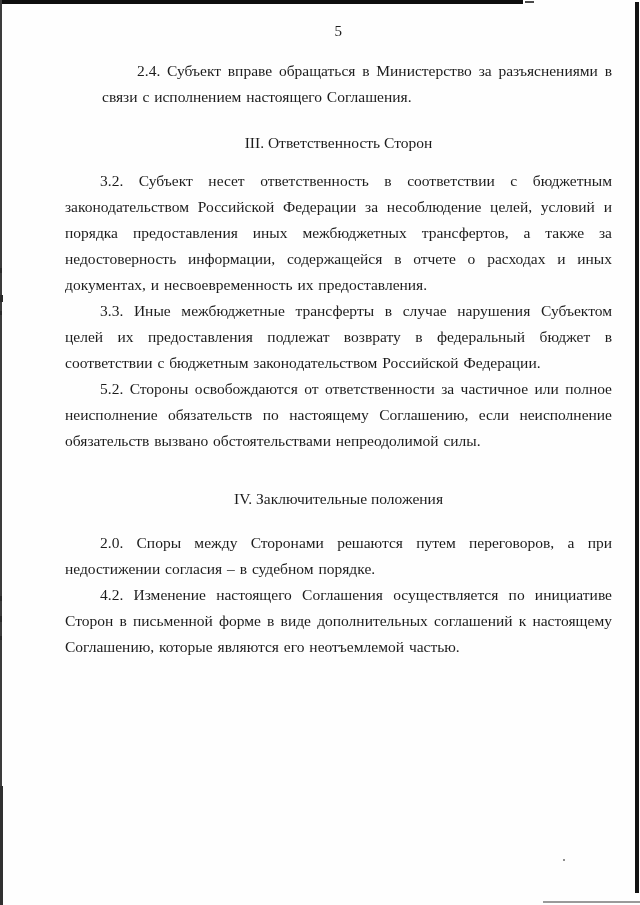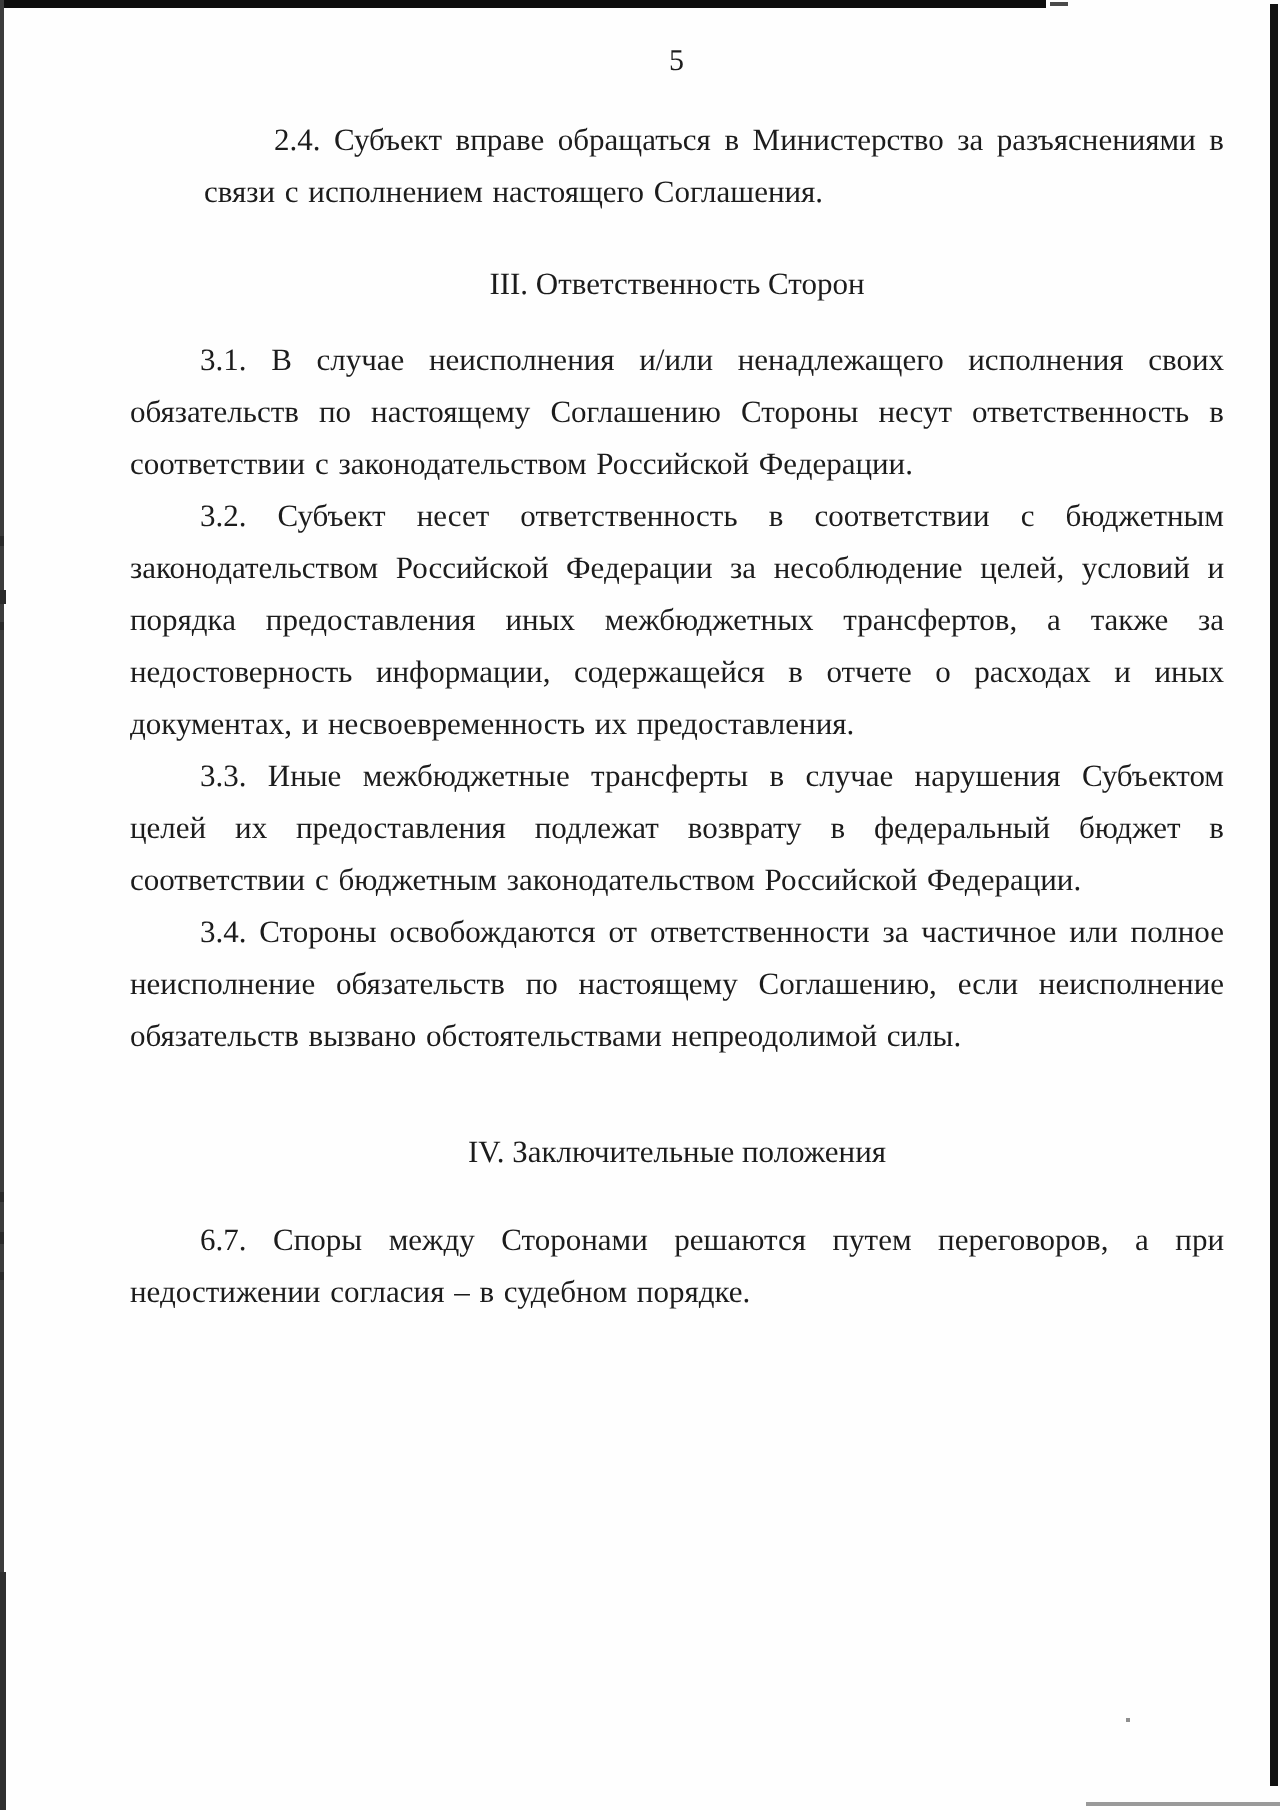--- a/index.html
+++ b/index.html
@@ -86,24 +86,24 @@
   <div class="scan-line-bottom-right"></div>
   <div class="scan-dot-1"></div>
 
   <div class="doc-body">
     <div class="page-number">5</div>
 
     <p class="para para-first">2.4. Субъект вправе обращаться в Министерство за разъяснениями в связи с исполнением настоящего Соглашения.</p>
 
     <h2 class="heading heading-iii">III. Ответственность Сторон</h2>
 
-    <p class="para">3.1. В случае неисполнения и/или ненадлежащего исполнения своих обязательств по настоящему Соглашению Стороны несут ответственность в соответствии с законодательством Российской Федерации.</p>
     <p class="para">3.2. Субъект несет ответственность в соответствии с бюджетным законодательством Российской Федерации за несоблюдение целей, условий и порядка предоставления иных межбюджетных трансфертов, а также за недостоверность информации, содержащейся в отчете о расходах и иных документах, и несвоевременность их предоставления.</p>
     <p class="para">3.3. Иные межбюджетные трансферты в случае нарушения Субъектом целей их предоставления подлежат возврату в федеральный бюджет в соответствии с бюджетным законодательством Российской Федерации.</p>
-    <p class="para">3.4. Стороны освобождаются от ответственности за частичное или полное неисполнение обязательств по настоящему Соглашению, если неисполнение обязательств вызвано обстоятельствами непреодолимой силы.</p>
+    <p class="para">5.2. Стороны освобождаются от ответственности за частичное или полное неисполнение обязательств по настоящему Соглашению, если неисполнение обязательств вызвано обстоятельствами непреодолимой силы.</p>
 
     <h2 class="heading heading-iv">IV. Заключительные положения</h2>
 
-    <p class="para">6.7. Споры между Сторонами решаются путем переговоров, а при недостижении согласия – в судебном порядке.</p>
+    <p class="para">2.0. Споры между Сторонами решаются путем переговоров, а при недостижении согласия – в судебном порядке.</p>
+    <p class="para">4.2. Изменение настоящего Соглашения осуществляется по инициативе Сторон в письменной форме в виде дополнительных соглашений к настоящему Соглашению, которые являются его неотъемлемой частью.</p>
   </div>
 
   <div class="footer-note">Форма соглашения -08</div>
 </div>
 
 </body></html>

